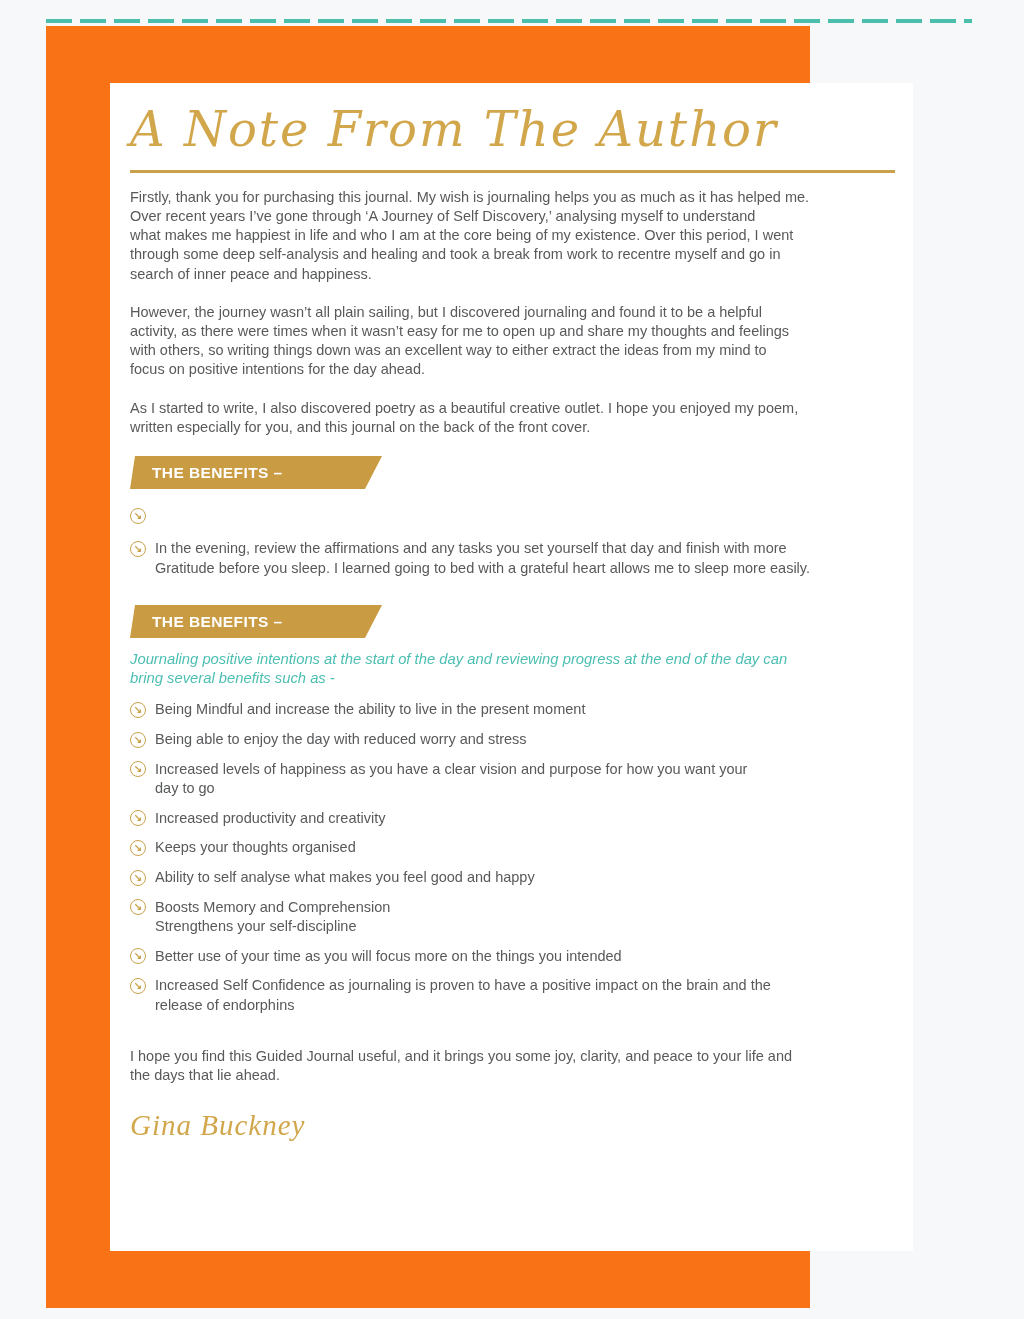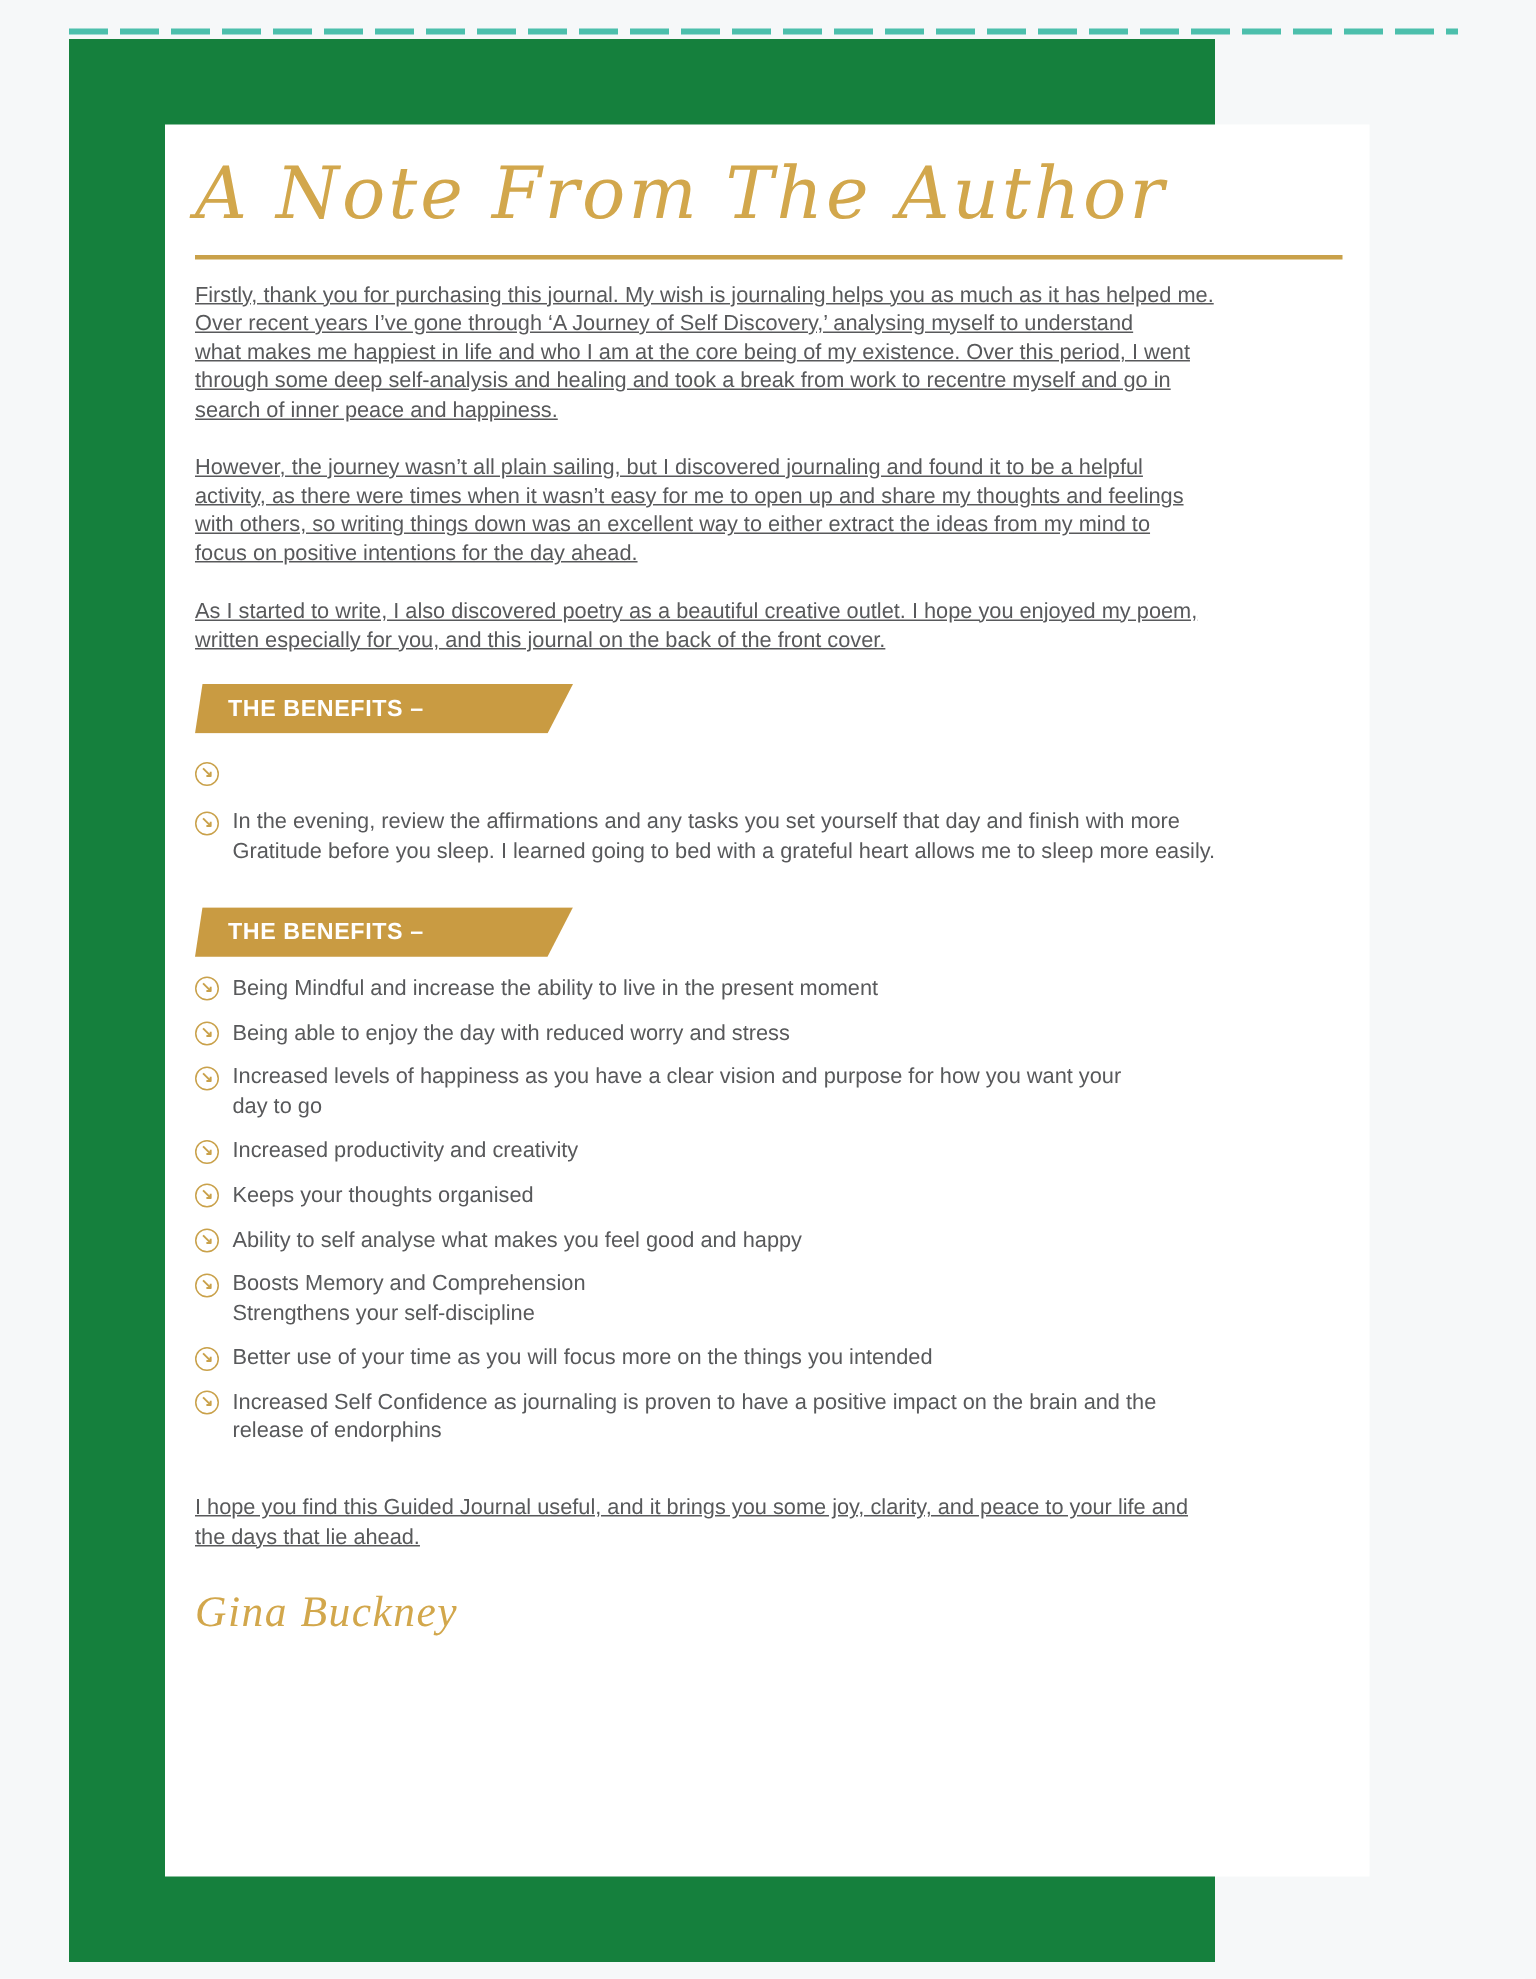--- a/index.html
+++ b/index.html
@@ -23,21 +23,21 @@
     width: 926px;
     height: 4px;
     background: repeating-linear-gradient(90deg, #4cbfac 0 26px, transparent 26px 34px);
   }
   .frame {
     position: absolute;
     left: 46px;
     top: 26px;
     width: 764px;
     height: 1282px;
-    background: #15803d;
+    background: #f97316;
   }
   .page {
     position: absolute;
     left: 64px;
     top: 57px;
     width: 803px;
     height: 1168px;
     background: #ffffff;
     box-sizing: border-box;
     padding: 14px 18px 0 20px;
@@ -57,21 +57,20 @@
     height: 3px;
     background: #c9a14a;
     margin: 0 0 15px 0;
   }
   .body-text {
     color: #58595b;
     font-size: 14.5px;
     line-height: 19.2px;
     white-space: pre-line;
     margin: 0 0 19px 0;
-    text-decoration: underline;
   }
   .banner {
     background: #c99b42;
     color: #ffffff;
     font-weight: bold;
     font-size: 15.5px;
     letter-spacing: 0.4px;
     width: 252px;
     height: 33px;
     line-height: 33px;
@@ -176,20 +175,22 @@
             <span class="bullet-icon">↘</span>
             <span>In the evening, review the affirmations and any tasks you set yourself that day and finish with more
 Gratitude before you sleep. I learned going to bed with a grateful heart allows me to sleep more easily.</span>
           </li>
         </ul>
 
       <div class="banner benefits">
         <span>THE BENEFITS –</span>
       </div>
 
+      <p class="benefits-intro">Journaling positive intentions at the start of the day and reviewing progress at the end of the day can
+bring several benefits such as -</p>
 
       <ul class="bullet-list benefits-list">
 
           <li>
             <span class="bullet-icon">↘</span>
             <span>Being Mindful and increase the ability to live in the present moment</span>
           </li>
 
           <li>
             <span class="bullet-icon">↘</span>

